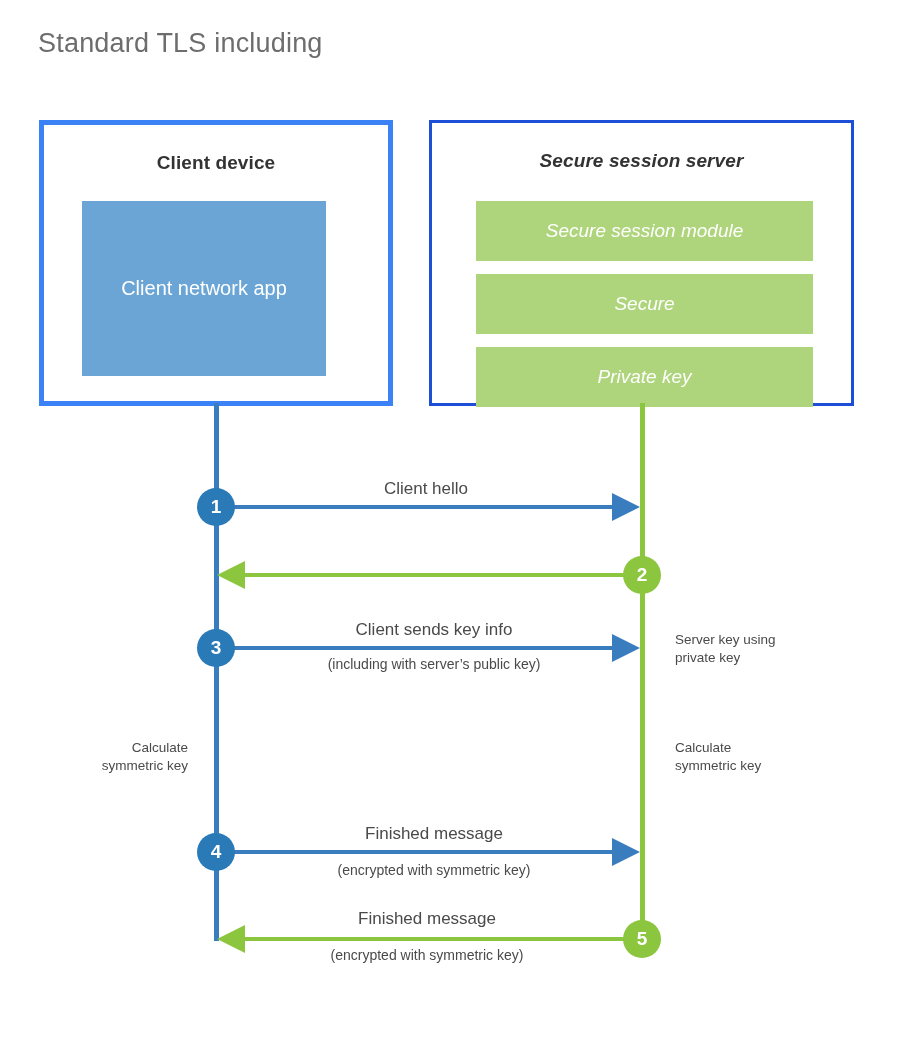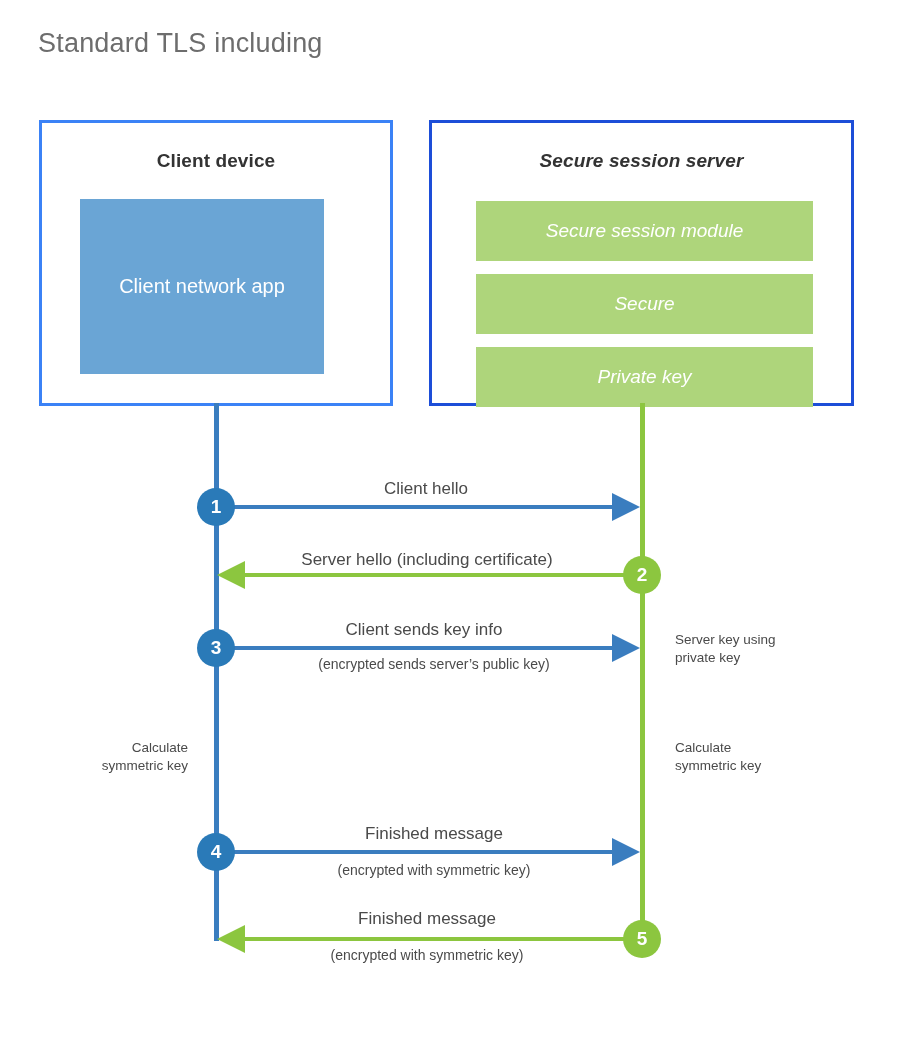--- a/index.html
+++ b/index.html
@@ -35,21 +35,21 @@
   
   .party-box {
     box-sizing: border-box;
     background: #ffffff;
   }
   #client-box {
     left: 39px;
     top: 120px;
     width: 354px;
     height: 286px;
-    border: 3px solid #3b82f6;
+    border: 5px solid #3b82f6;
   }
   #server-box {
     left: 429px;
     top: 120px;
     width: 425px;
     height: 286px;
     border: 3px solid #1d4ed8;
     font-style: italic;
   }
   .party-title {
@@ -203,24 +203,23 @@
   </svg>
 
   <div class="abs step-circle blue" style="left:197px; top:488px;">1</div>
   <div class="abs step-circle green" style="left:623px; top:556px;">2</div>
   <div class="abs step-circle blue" style="left:197px; top:629px;">3</div>
   <div class="abs step-circle blue" style="left:197px; top:833px;">4</div>
   <div class="abs step-circle green" style="left:623px; top:920px;">5</div>
 
   <div class="abs msg-main" style="left:220px; top:479px; width:412px;">Client hello</div>
 
-  <div class="abs msg-main" style="left:221px; top:550px; width:412px;">Server hello (including certificate)</div>
-
-  <div class="abs msg-main" style="left:218px; top:620px; width:412px;">Client sends key info</div>
-  <div class="abs msg-sub" style="left:228px; top:656px; width:412px;">(encrypted sends server’s public key)</div>
+
+  <div class="abs msg-main" style="left:228px; top:620px; width:412px;">Client sends key info</div>
+  <div class="abs msg-sub" style="left:228px; top:656px; width:412px;">(including with server’s public key)</div>
 
   <div class="abs msg-main" style="left:228px; top:824px; width:412px;">Finished message</div>
   <div class="abs msg-sub" style="left:228px; top:862px; width:412px;">(encrypted with symmetric key)</div>
 
   <div class="abs msg-main" style="left:221px; top:909px; width:412px;">Finished message</div>
   <div class="abs msg-sub" style="left:221px; top:947px; width:412px;">(encrypted with symmetric key)</div>
 
   <div class="abs side-note left-align" style="left:675px; top:631px;">
     <div>Server key using</div>
     <div>private key</div>

